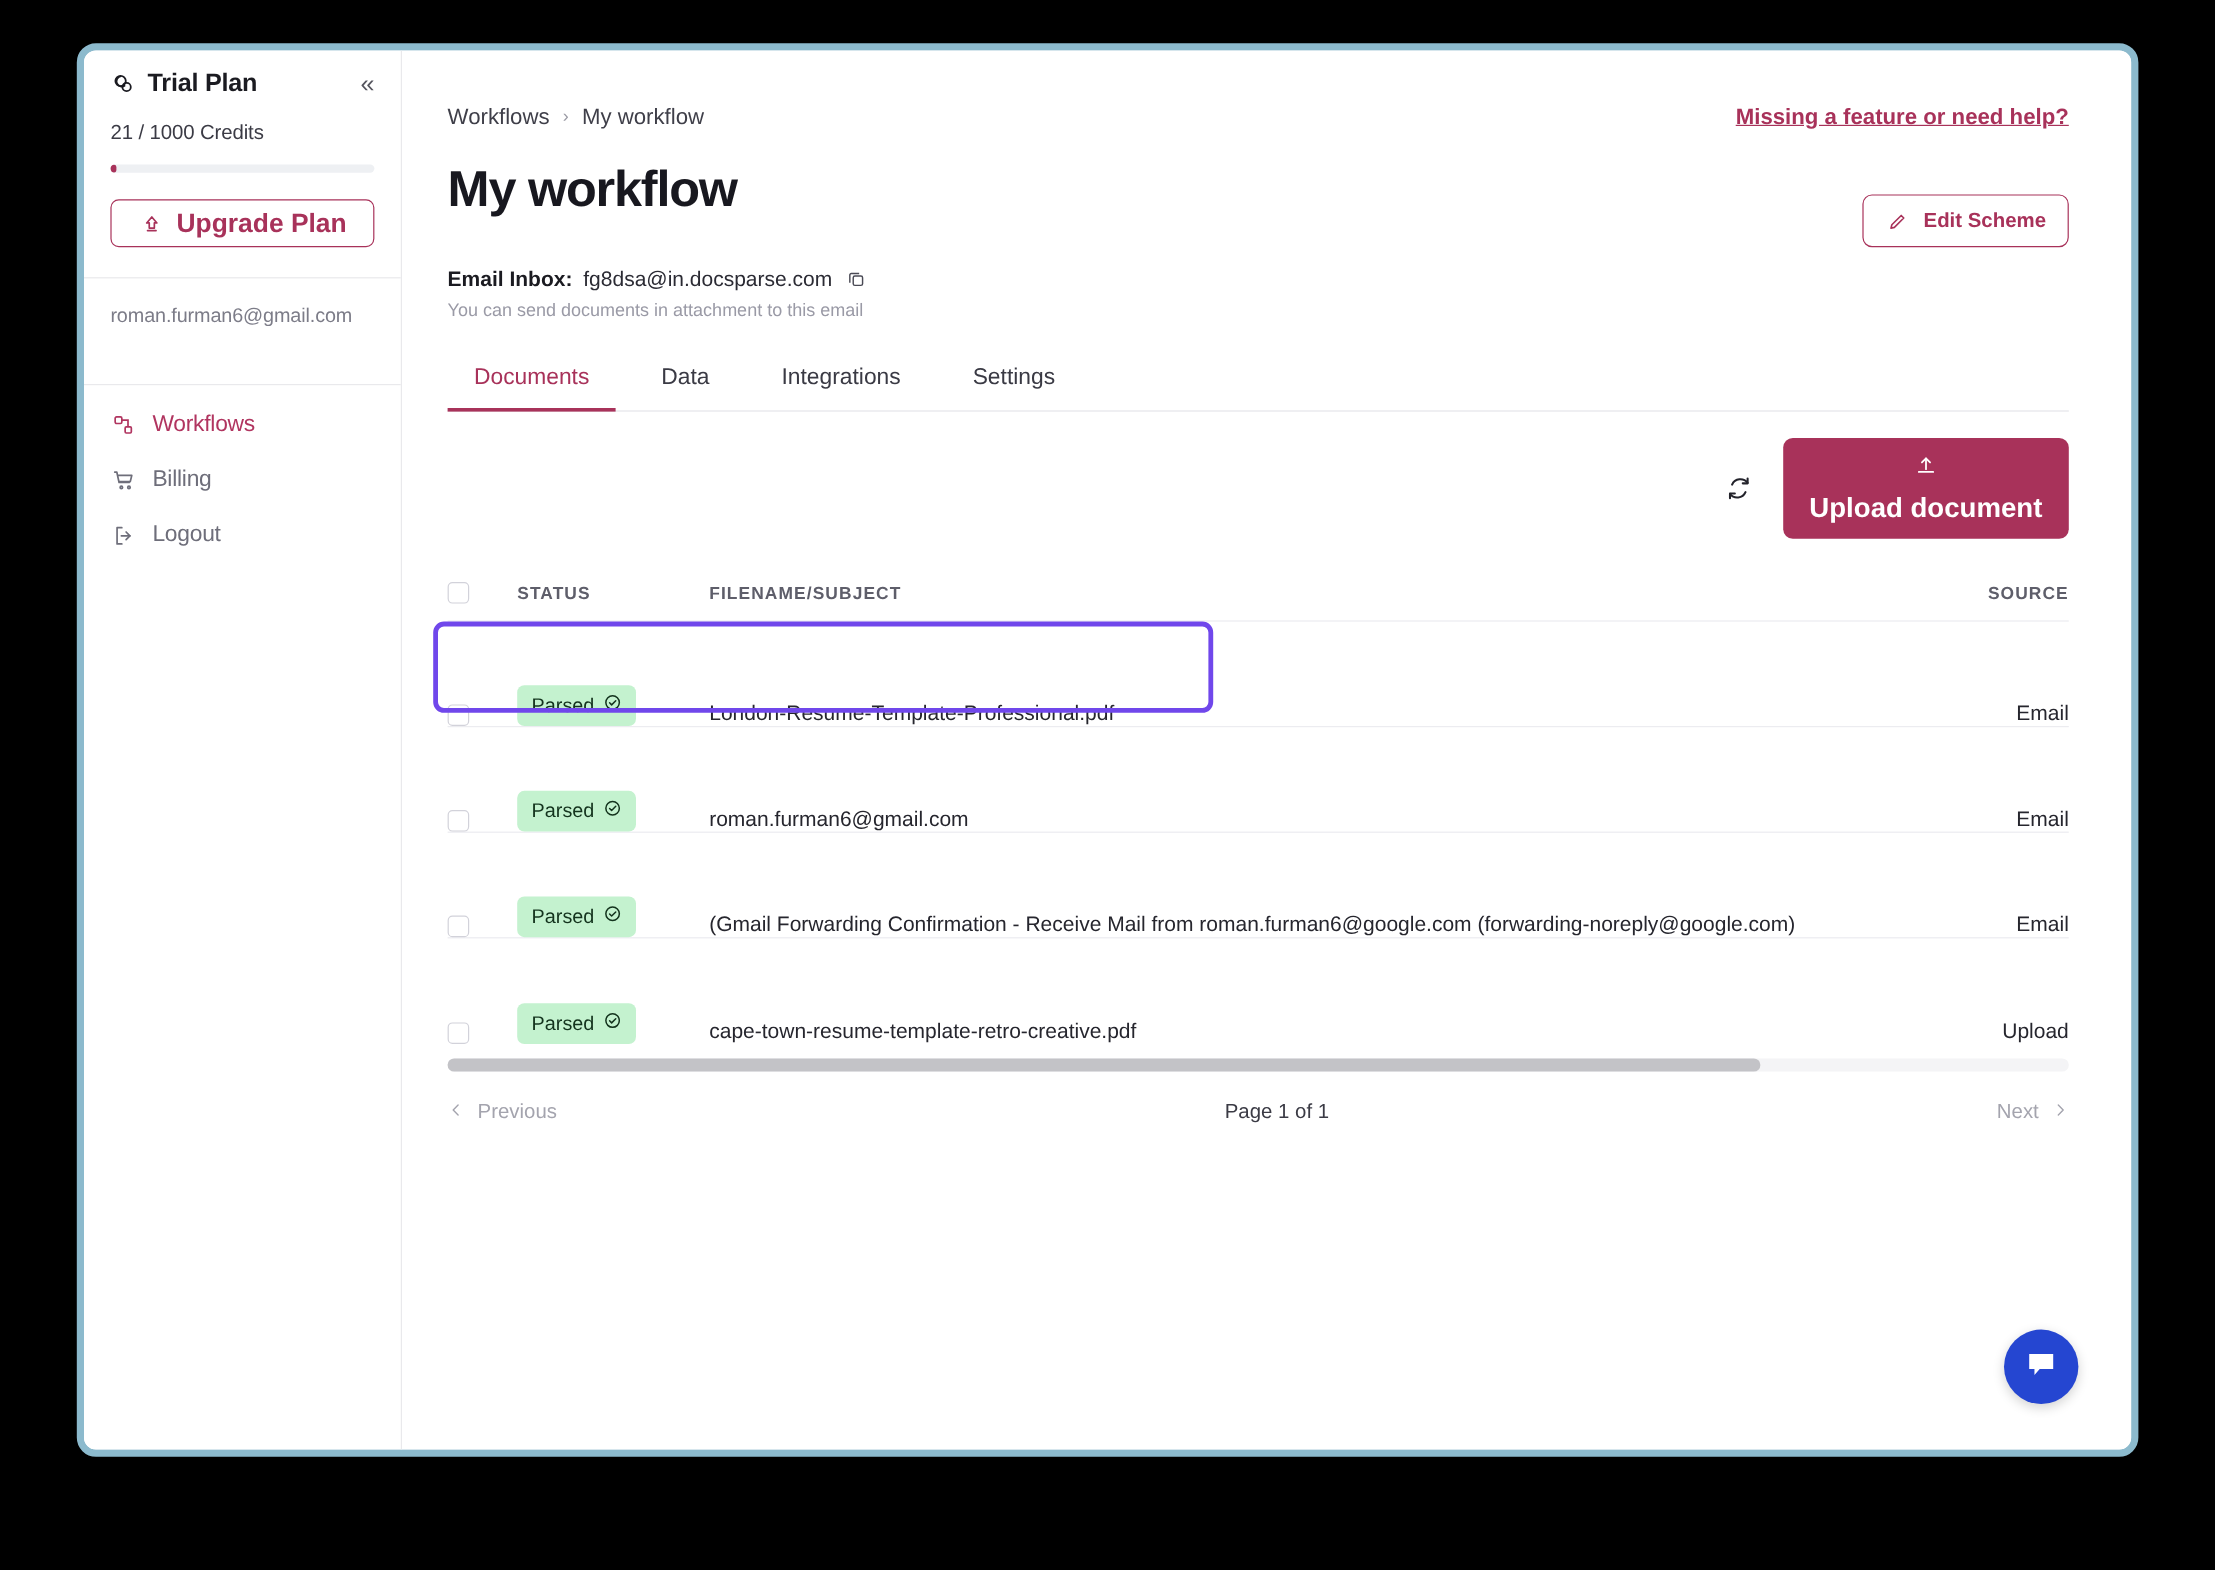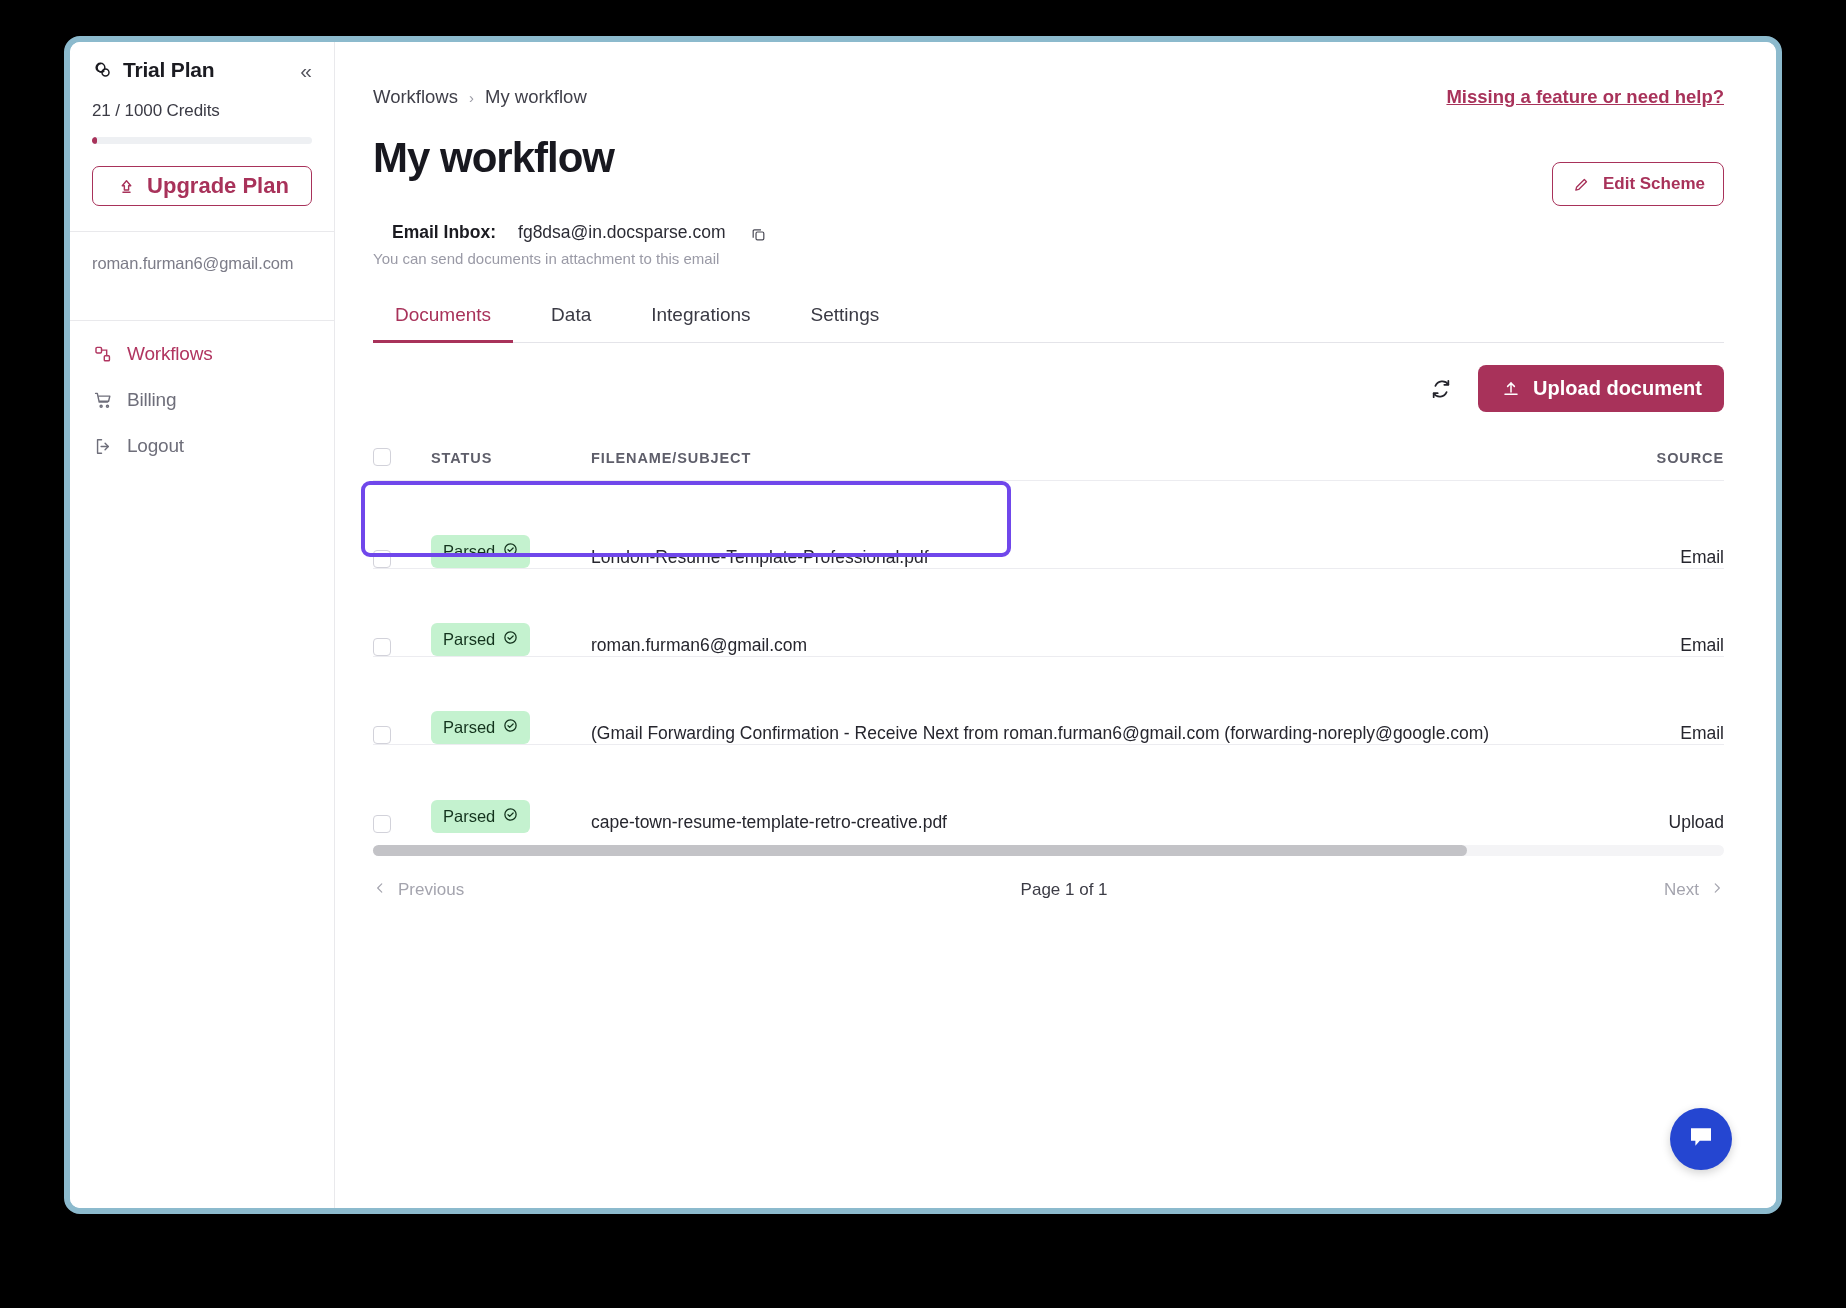--- a/index.html
+++ b/index.html
@@ -98,21 +98,21 @@
   .page-title { font-size: 42px; font-weight: bold; color: #18181f; letter-spacing: -1px; }
   .edit-scheme-btn {
     margin-top: 28px;
     display: inline-flex; align-items: center; gap: 10px;
     padding: 10px 18px; border: 1px solid #a8325a; border-radius: 8px;
     background: #ffffff; color: #a8325a; font-size: 17px; font-weight: bold;
     cursor: pointer; font-family: "Liberation Sans", sans-serif; white-space: nowrap;
   }
 
   .inbox-block { padding: 16px 0 0 38px; }
-  .inbox-line { display: flex; align-items: flex-end; gap: 22px; margin-left: 19px; }
+  .inbox-line { display: flex; align-items: center; gap: 9px; }
   .inbox-label { font-size: 17.5px; font-weight: bold; color: #1b1b21; }
   .inbox-value { font-size: 17.5px; color: #2b2b34; }
   .copy-icon { cursor: pointer; display: inline-flex; margin-left: 2px; }
   .inbox-hint { margin-top: 7px; font-size: 15px; color: #9a9aa6; }
 
   
   .tabs {
     margin: 27px 52px 16px 38px;
     display: flex; gap: 16px; border-bottom: 1px solid #e4e4e9; text-align: right;
   }
@@ -126,22 +126,23 @@
 
   
   .table-toolbar {
     display: flex; align-items: center; justify-content: flex-end; gap: 22px;
     margin: 22px 52px 0 38px;
   }
   .refresh-btn { cursor: pointer; display: inline-flex; padding: 4px; }
   .upload-btn {
     display: inline-flex; align-items: center; gap: 11px;
     background: #a8325a; color: #ffffff; border: none; border-radius: 8px;
-    padding: 12px 22px; font-size: 20px; font-weight: bold; cursor: pointer;
+    padding: 12px 22px; font-size: 23px; font-weight: bold; cursor: pointer;
     font-family: "Liberation Sans", sans-serif;
+    flex-direction: column;
   }
 
   
   .doc-table { margin: 24px 52px 0 38px; position: relative; }
   .tr {
     display: flex; align-items: flex-end;
     border-bottom: 1px solid #ececf0;
   }
   .tr.head { border-bottom: 1px solid #ececf0; }
   .th, .td { font-size: 17.5px; color: #26262e; }
@@ -414,21 +415,21 @@
             <span class="badge">
               <span>Parsed</span>
               <span>
                 <svg width="15" height="15" viewBox="0 0 24 24" fill="none" stroke="#13331d" stroke-width="2" stroke-linecap="round" stroke-linejoin="round">
                   <circle cx="12" cy="12" r="9"></circle>
                     <path d="M8 12.3l2.7 2.7L16.2 9.5"></path>
                 </svg>
               </span>
             </span>
           </div>
-          <div class="td col-name fname">(Gmail Forwarding Confirmation - Receive Next from roman.furman6@gmail.com (forwarding-noreply@google.com)</div>
+          <div class="td col-name fname">(Gmail Forwarding Confirmation - Receive Mail from roman.furman6@google.com (forwarding-noreply@google.com)</div>
           <div class="td col-source src">Email</div>
         </div>
 
         <div class="tr body" style="border-bottom:none;">
           <div class="td col-check">
             <span class="checkbox"></span>
           </div>
           <div class="td col-status">
             <span class="badge">
               <span>Parsed</span>

